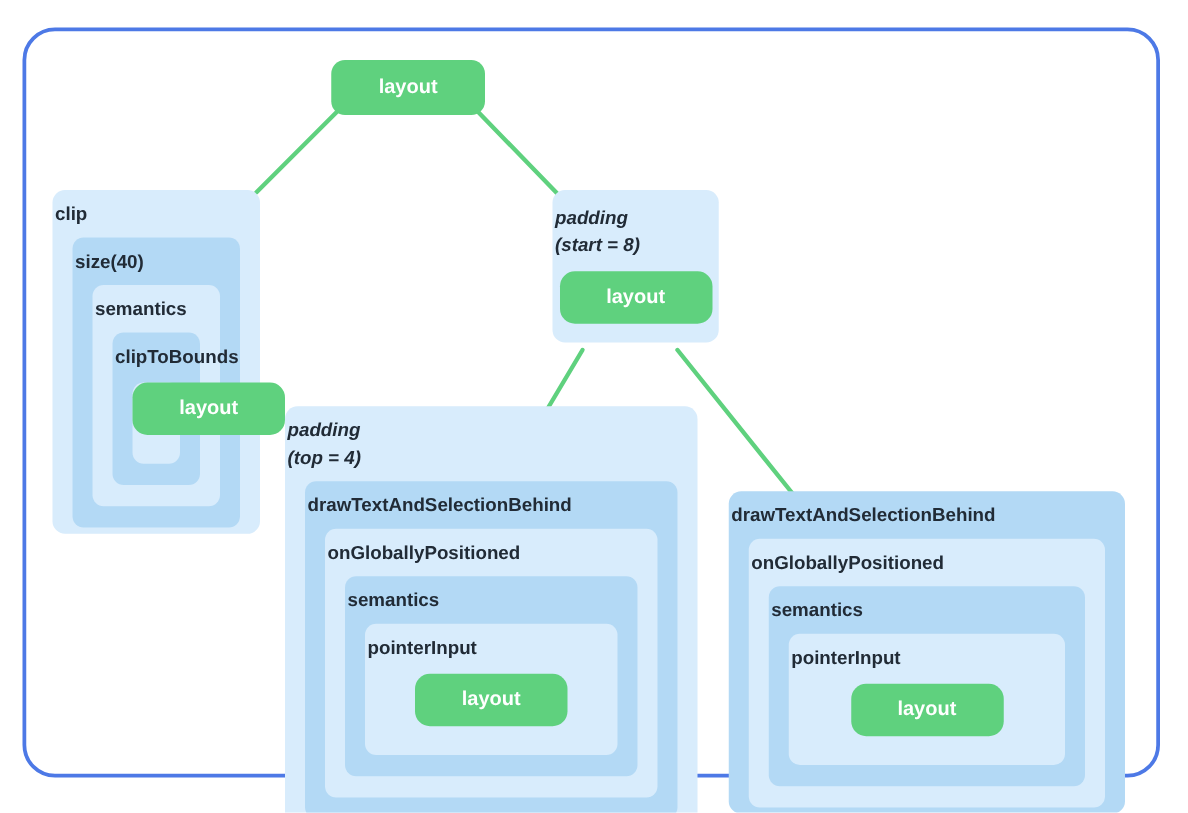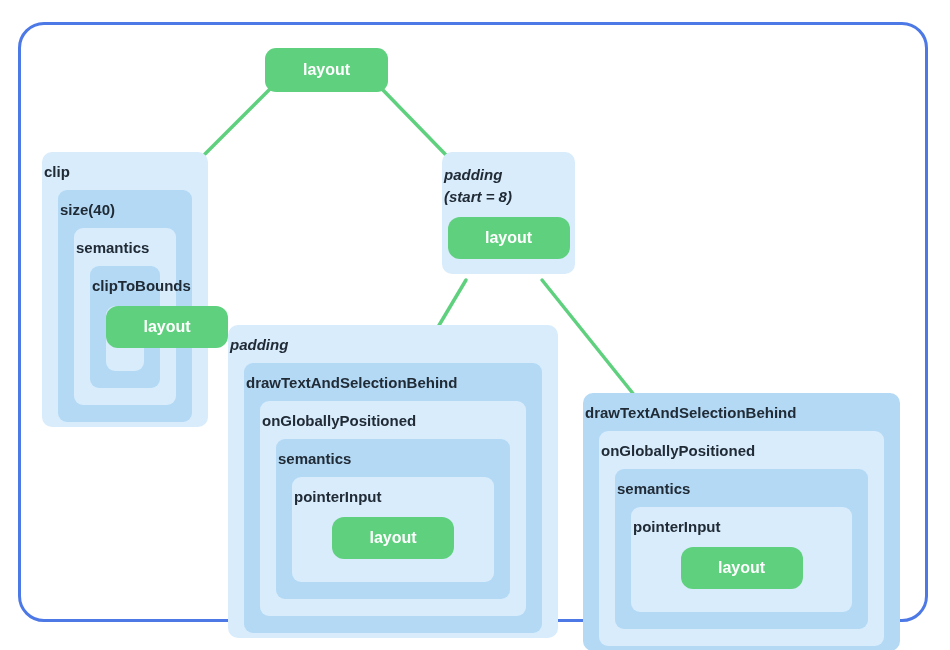--- a/index.html
+++ b/index.html
@@ -85,20 +85,21 @@
   <div class="lbl">
     <span class="line">padding</span>
     <span class="line">(start = 8)</span>
   </div>
   <div class="leaf">layout</div>
 </div>
 
 <div class="branch light" id="branch-padding-top">
   <div class="lbl">
     <span class="line">padding</span>
+    <span class="line">(top = 4)</span>
   </div>
   <div class="nest dark">
     <div class="lbl">drawTextAndSelectionBehind</div>
     <div class="nest light">
       <div class="lbl">onGloballyPositioned</div>
       <div class="nest dark">
         <div class="lbl">semantics</div>
         <div class="nest light">
           <div class="lbl">pointerInput</div>
           <div class="leaf">layout</div>

